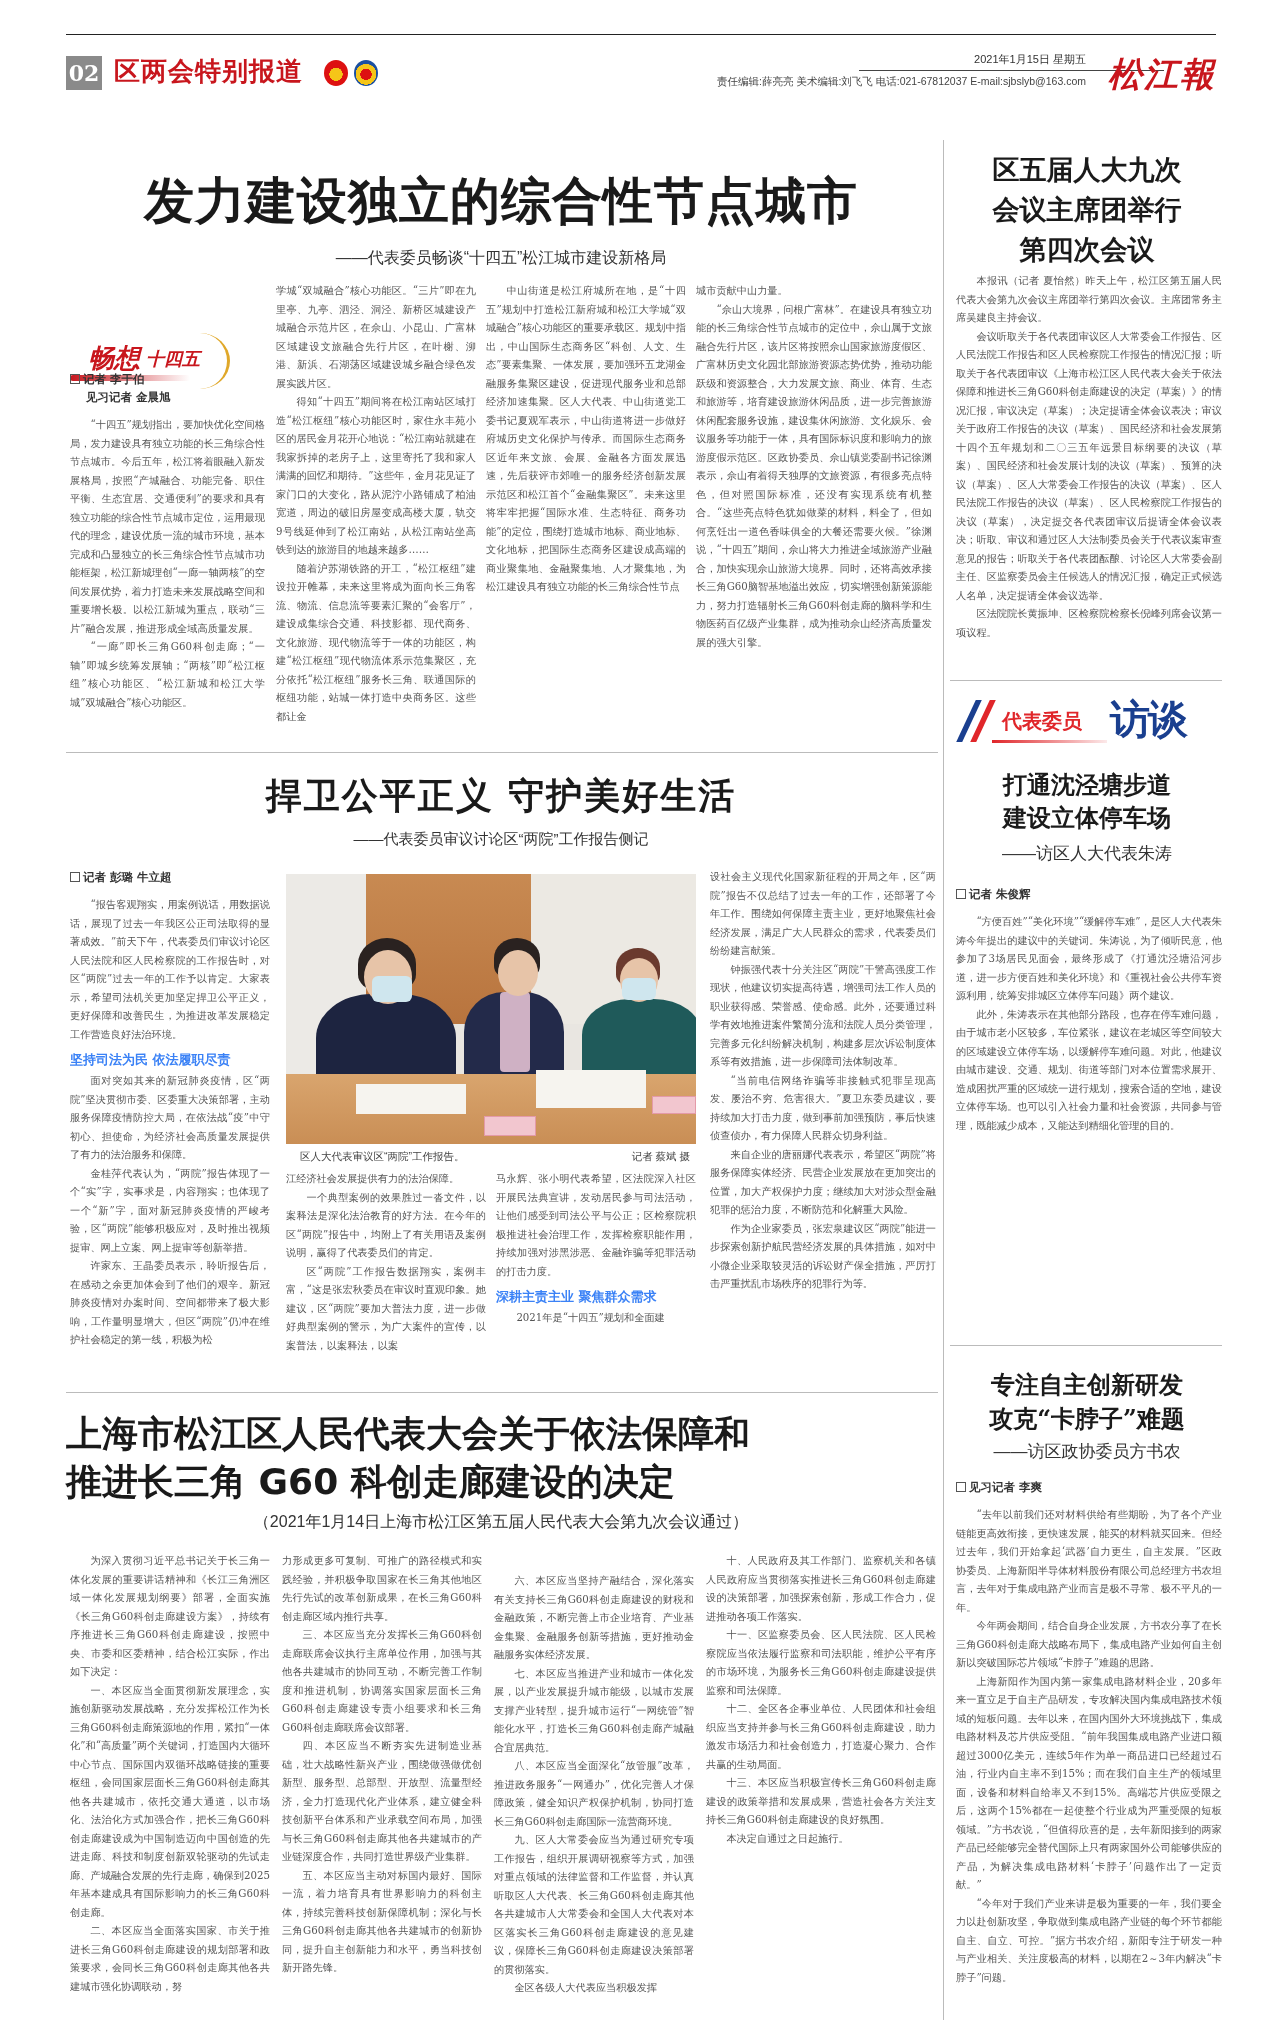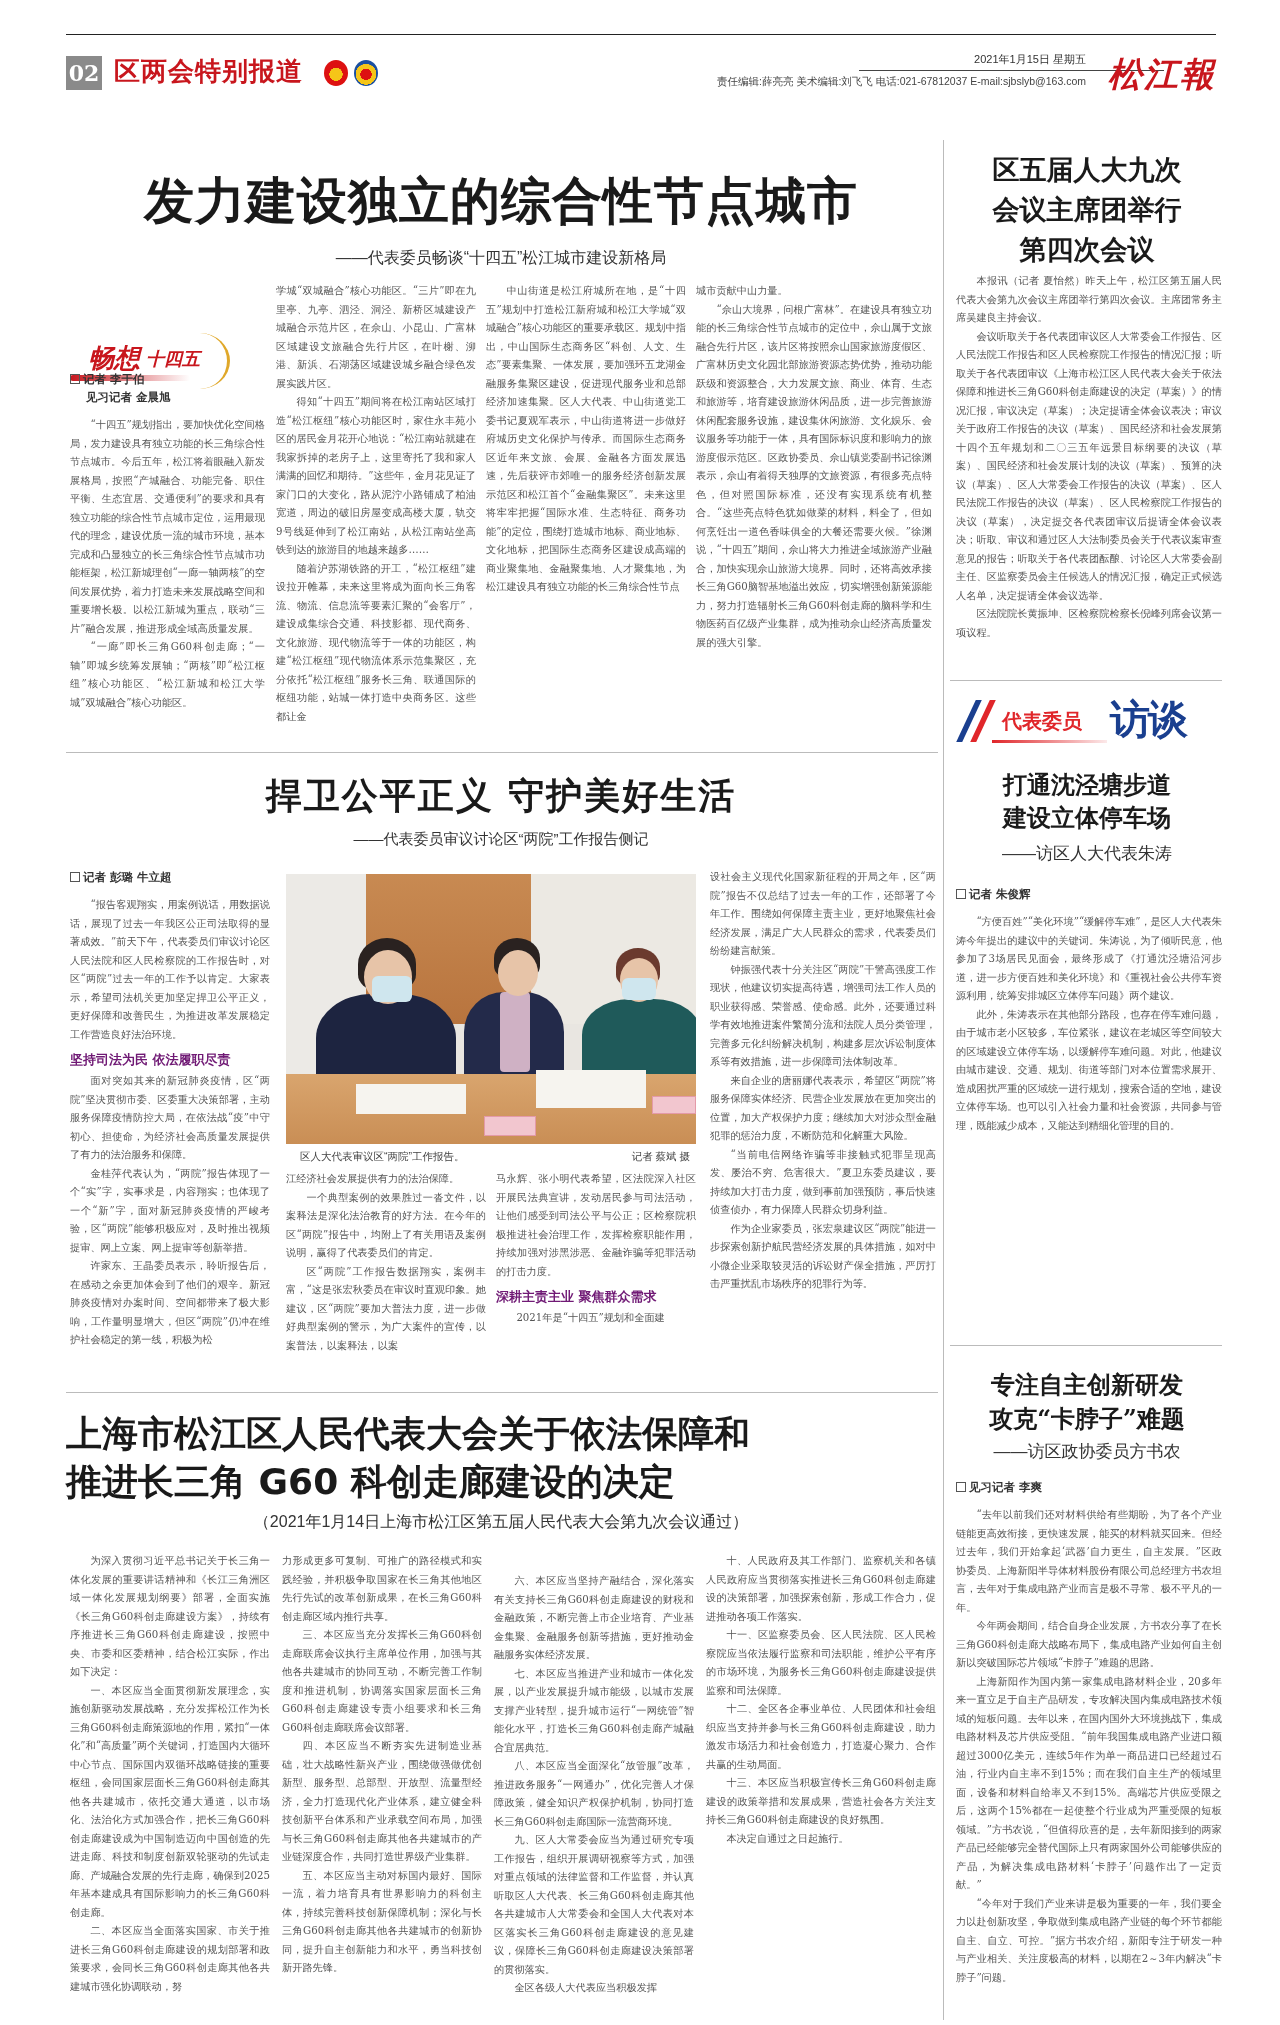--- a/index.html
+++ b/index.html
@@ -19,21 +19,21 @@
   .date { position: absolute; right: 130px; top: 0; font-family: "Liberation Sans", sans-serif; font-size: 11px; color: #333; }
   .credits { position: absolute; right: 130px; top: 23px; font-family: "Liberation Sans", sans-serif; font-size: 10.5px; color: #444; white-space: nowrap; }
   .paper-name { position: absolute; right: 0; top: 0; font-family: "DejaVu Serif", serif; font-style: italic; font-weight: bold; font-size: 34px; color: #c8161d; letter-spacing: 2px; }
 
   .title1 { position: absolute; left: 66px; top: 168px; width: 870px; text-align: center; font-family: "DejaVu Sans", sans-serif;
             font-weight: bold; font-size: 50px; color: #1a1a1a; letter-spacing: 1px; }
   .sub1 { position: absolute; left: 66px; top: 248px; width: 870px; text-align: center; font-family: "Liberation Sans", sans-serif; font-size: 16px; color: #333; }
 
   .col { position: absolute; font-size: 10.2px; line-height: 18.5px; color: #555; text-align: justify; overflow: hidden; font-family: "DejaVu Serif", serif; }
   .col p { text-indent: 2em; }
-  .col h4 { font-family: "DejaVu Sans", sans-serif; font-size: 13px; font-weight: bold; color: #701a75; margin: 6px 0 2px; text-indent: 0; line-height: 20px; }
+  .col h4 { font-family: "DejaVu Sans", sans-serif; font-size: 13px; font-weight: bold; color: #3b82f6; margin: 6px 0 2px; text-indent: 0; line-height: 20px; }
   .byline { font-family: "DejaVu Sans", sans-serif; font-weight: bold; font-size: 11.5px; color: #333; line-height: 18px; margin-bottom: 10px; }
   .byline .sq { display: inline-block; width: 10px; height: 10px; border: 1px solid #555; margin-right: 3px; vertical-align: -1px; }
 
   .badge-ch { position: absolute; left: 70px; top: 288px; width: 160px; height: 56px; margin-top: 47px; }
   .badge-ch .t1 { position: absolute; left: 18px; top: 6px; font-size: 26px; font-weight: bold; font-style: italic; color: #c8161d; font-family: "DejaVu Serif", serif; }
   .badge-ch .t2 { position: absolute; left: 76px; top: 12px; font-size: 18px; font-weight: bold; font-style: italic; color: #c8161d; font-family: "DejaVu Serif", serif; }
   .badge-ch .arc { position: absolute; left: 100px; top: -2px; width: 60px; height: 56px; border-right: 3px solid #e0a82a; border-radius: 50%; }
   .badge-ch .ribbon { position: absolute; left: 0; top: 40px; width: 120px; height: 6px; background: linear-gradient(90deg, #c8161d, rgba(200,22,29,0)); border-radius: 3px; }
 
   .vrule { position: absolute; width: 1px; background: #bbb; }
@@ -196,22 +196,22 @@
   <p>区“两院”工作报告数据翔实，案例丰富，“这是张宏秋委员在审议时直观印象。她建议，区“两院”要加大普法力度，进一步做好典型案例的警示，为广大案件的宣传，以案普法，以案释法，以案</p>
 </div>
 <div class="col" style="left:496px; top:1170px; width:200px; height:210px;">
   <p style="text-indent:0">马永辉、张小明代表希望，区法院深入社区开展民法典宣讲，发动居民参与司法活动，让他们感受到司法公平与公正；区检察院积极推进社会治理工作，发挥检察职能作用，持续加强对涉黑涉恶、金融诈骗等犯罪活动的打击力度。</p>
   <h4>深耕主责主业  聚焦群众需求</h4>
   <p>2021年是“十四五”规划和全面建</p>
 </div>
 <div class="col" style="left:710px; top:868px; width:226px; height:512px;">
   <p style="text-indent:0">设社会主义现代化国家新征程的开局之年，区“两院”报告不仅总结了过去一年的工作，还部署了今年工作。围绕如何保障主责主业，更好地聚焦社会经济发展，满足广大人民群众的需求，代表委员们纷纷建言献策。</p>
   <p>钟振强代表十分关注区“两院”干警高强度工作现状，他建议切实提高待遇，增强司法工作人员的职业获得感、荣誉感、使命感。此外，还要通过科学有效地推进案件繁简分流和法院人员分类管理，完善多元化纠纷解决机制，构建多层次诉讼制度体系等有效措施，进一步保障司法体制改革。</p>
+  <p>“当前电信网络诈骗等非接触式犯罪呈现高发、屡治不穷、危害很大。”夏卫东委员建议，要持续加大打击力度，做到事前加强预防，事后快速侦查侦办，有力保障人民群众切身利益。</p>
   <p>来自企业的唐丽娜代表表示，希望区“两院”将服务保障实体经济、民营企业发展放在更加突出的位置，加大产权保护力度；继续加大对涉众型金融犯罪的惩治力度，不断防范和化解重大风险。</p>
-  <p>“当前电信网络诈骗等非接触式犯罪呈现高发、屡治不穷、危害很大。”夏卫东委员建议，要持续加大打击力度，做到事前加强预防，事后快速侦查侦办，有力保障人民群众切身利益。</p>
   <p>作为企业家委员，张宏泉建议区“两院”能进一步探索创新护航民营经济发展的具体措施，如对中小微企业采取较灵活的诉讼财产保全措施，严厉打击严重扰乱市场秩序的犯罪行为等。</p>
 </div>
 
 <div class="hrule" style="left:66px; top:1392px; width:872px;"></div>
 
 <div class="right-title" style="left:952px; top:1368px; width:270px; font-size:24px; line-height:34px;">
   <div>专注自主创新研发</div>
   <div>攻克“卡脖子”难题</div>
 </div>
 <div class="right-sub" style="left:952px; top:1440px; width:270px; font-size:17px;">——访区政协委员方书农</div>

